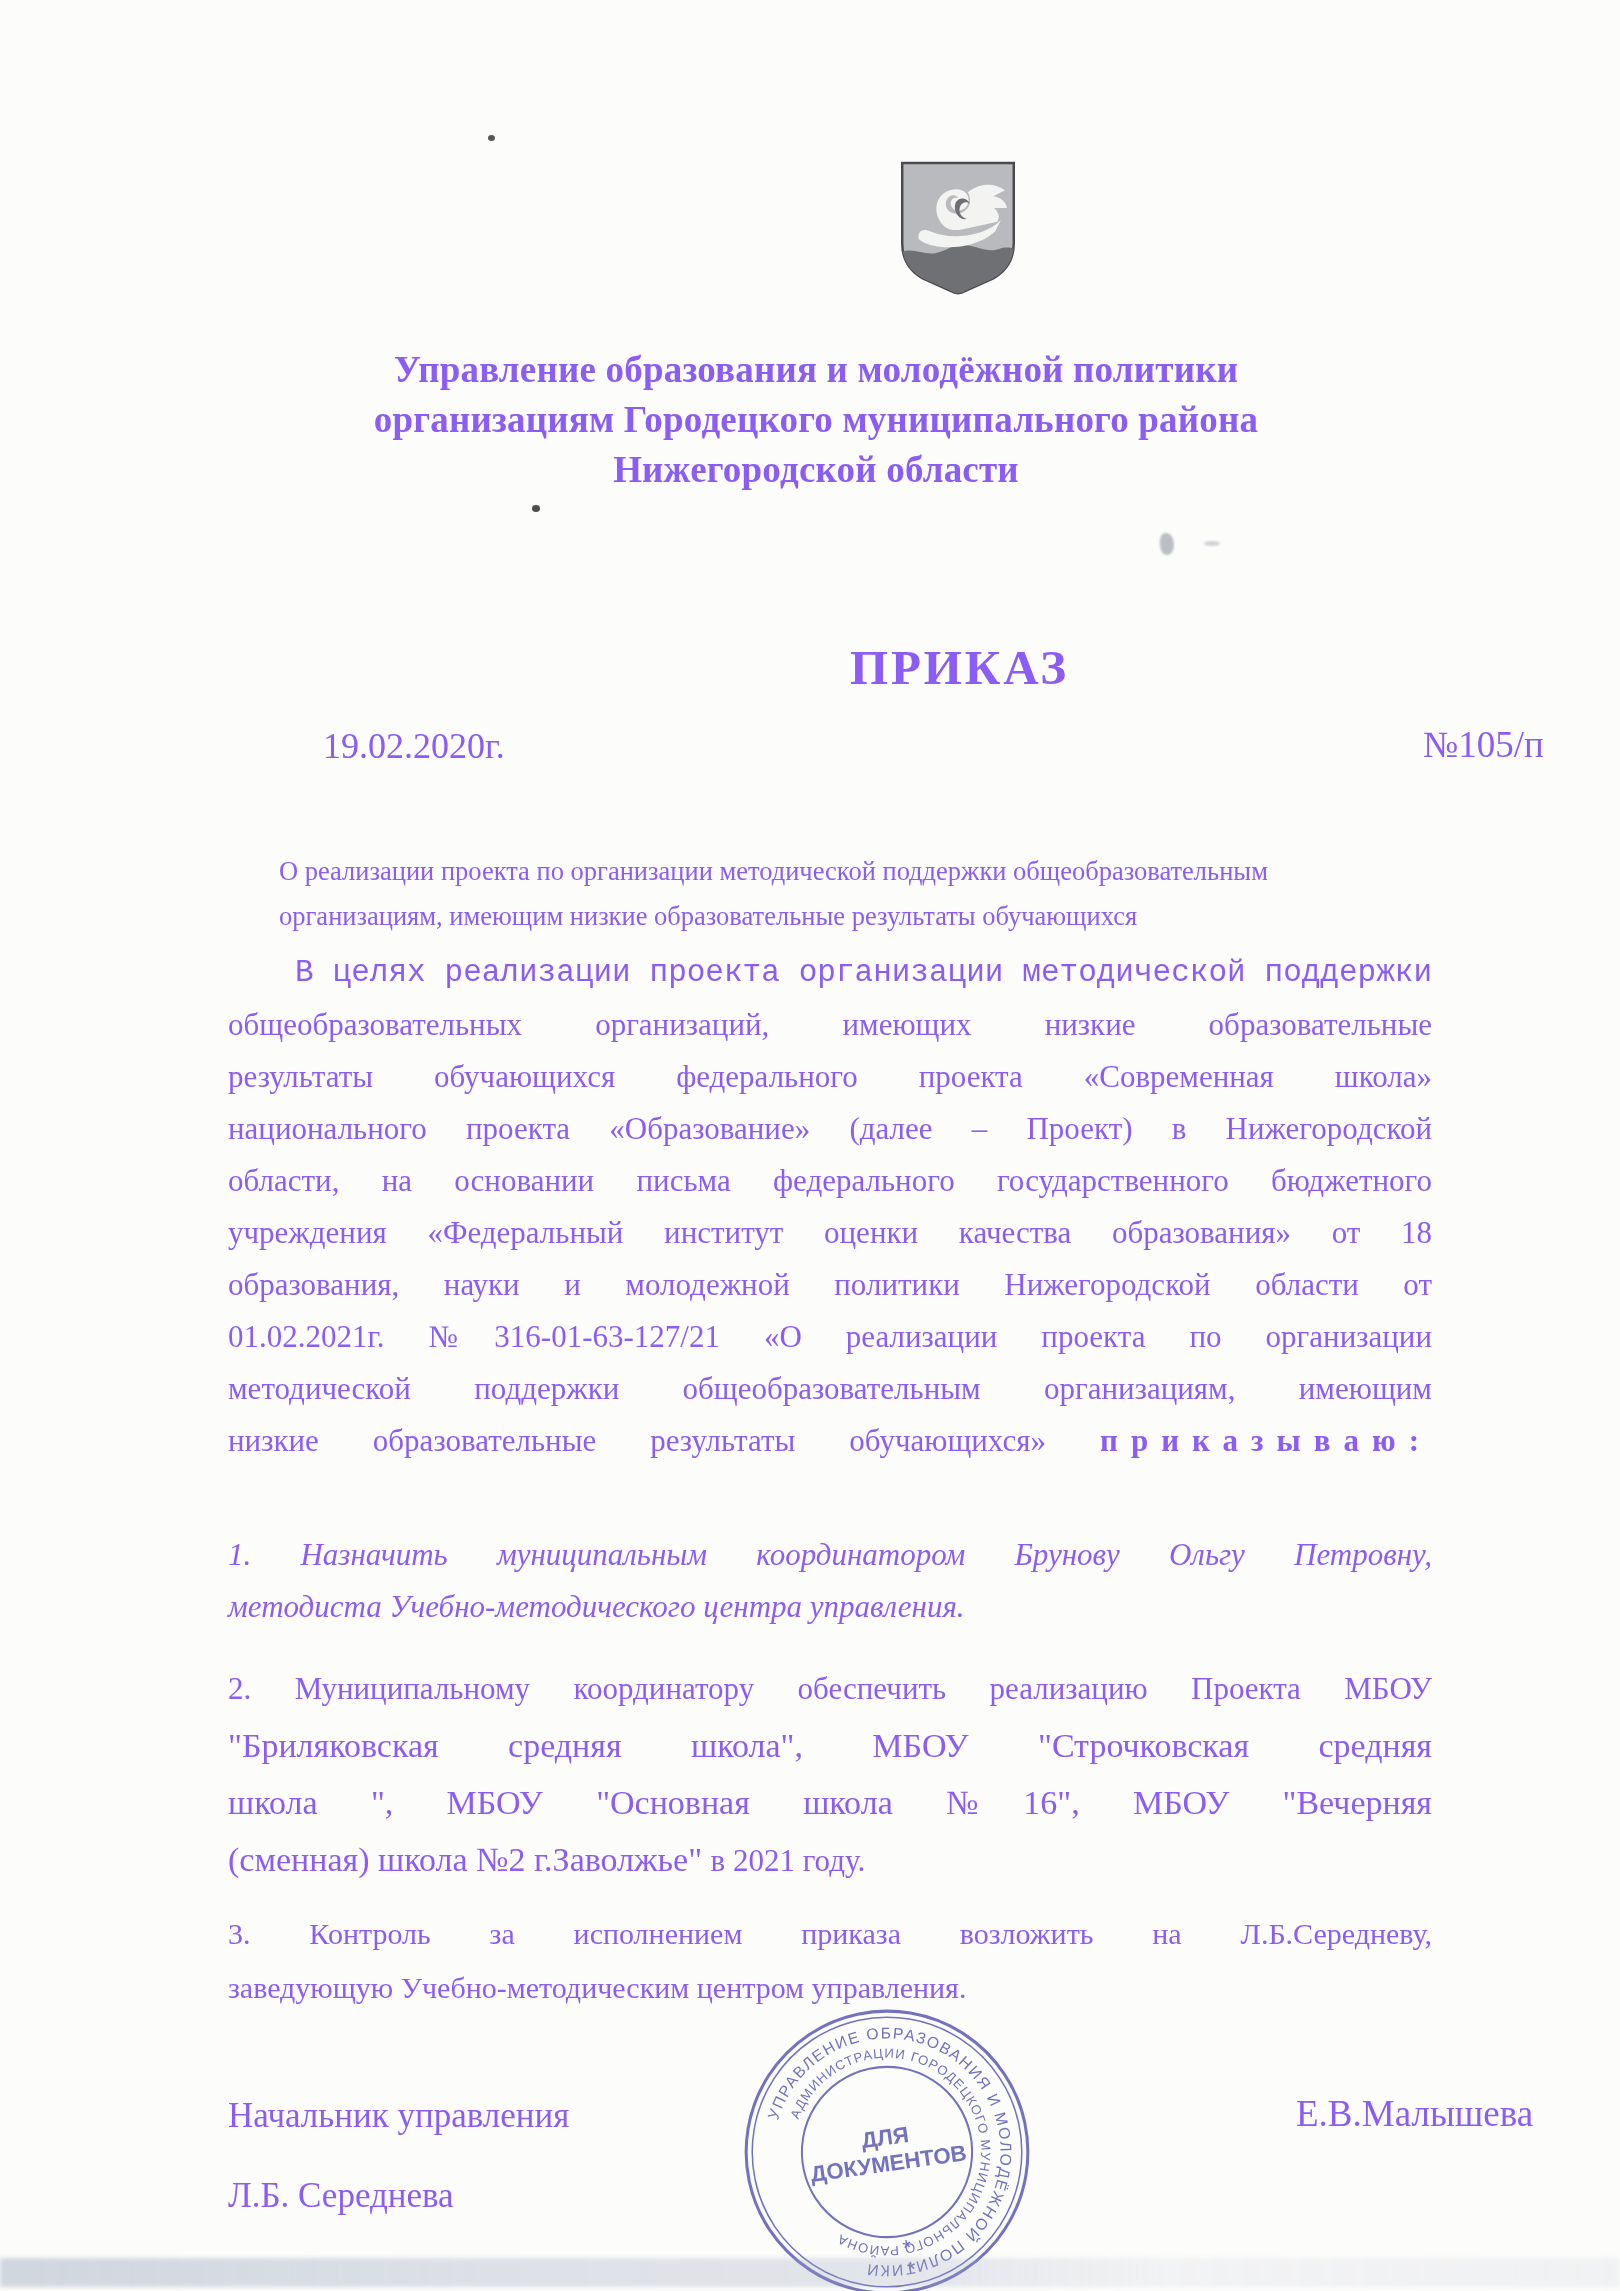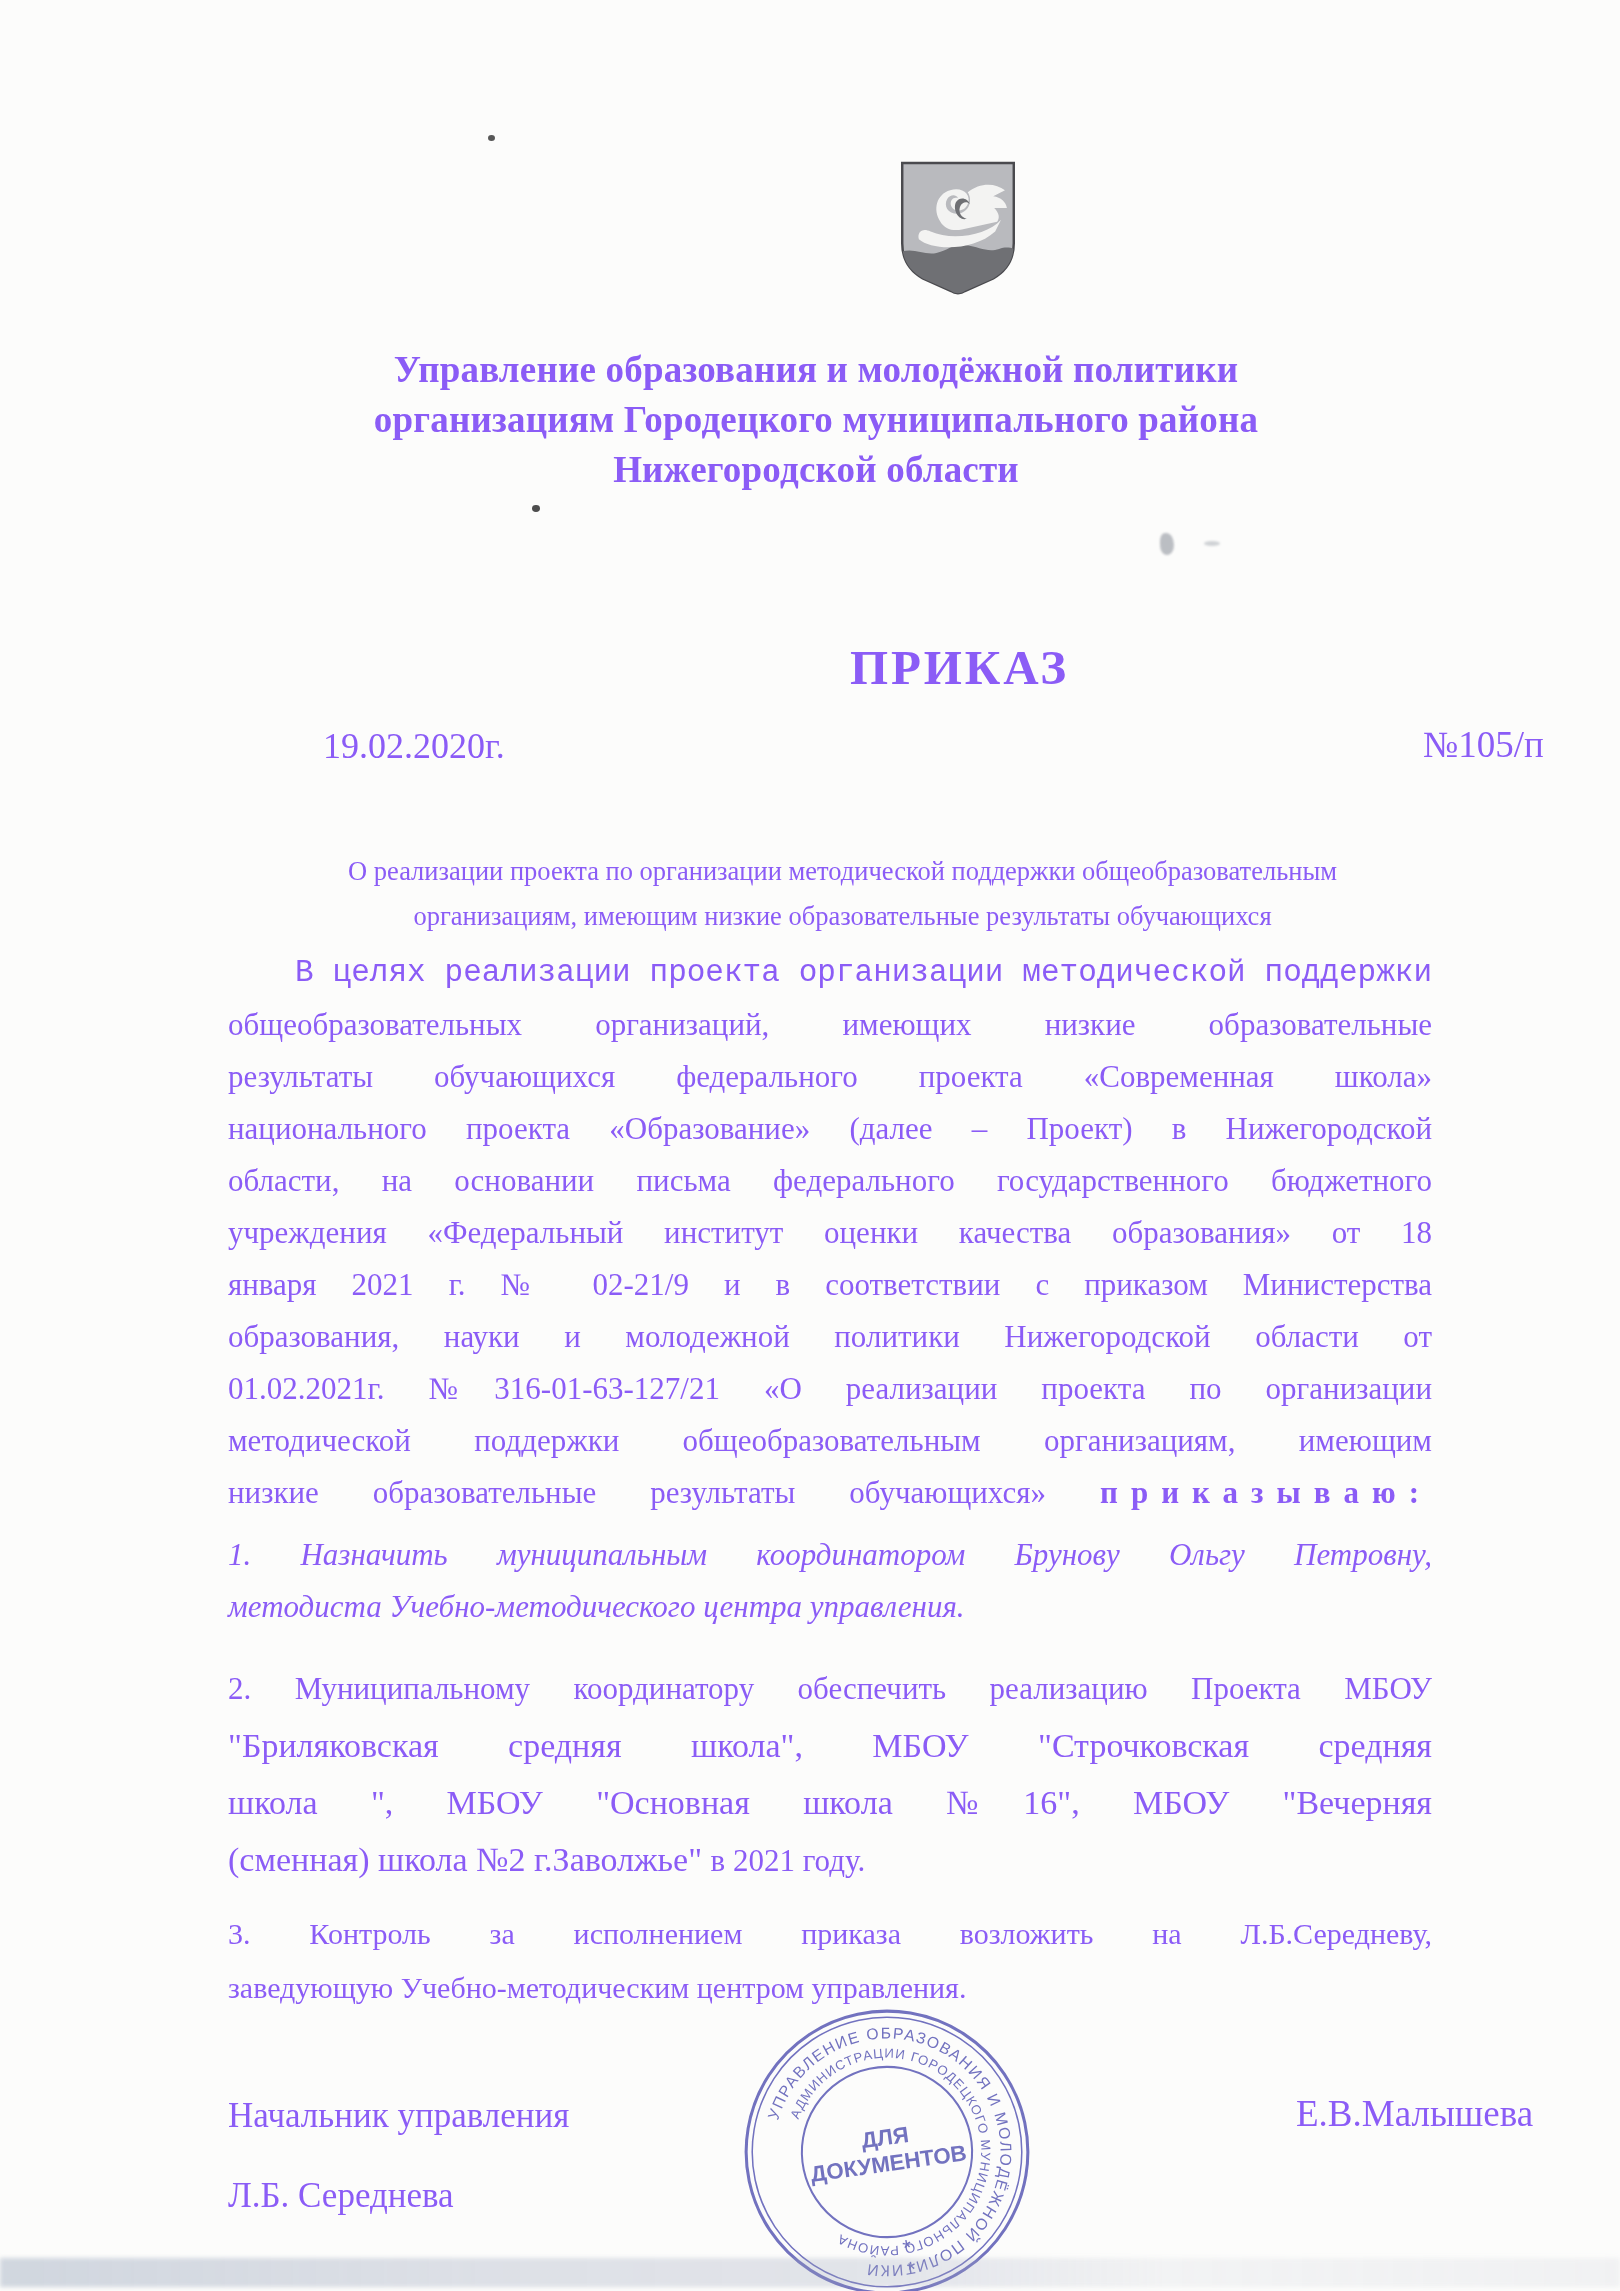--- a/index.html
+++ b/index.html
@@ -14,21 +14,21 @@
   .b{font-weight:bold;}
   .sp{letter-spacing:0.42em;}
   .big{font-size:34px;}
 
   #org{left:201px;top:345px;width:1230px;text-align:center;
        font-size:37px;font-weight:bold;line-height:50px;letter-spacing:0.2px;}
   #title{left:299px;top:639px;width:1321px;text-align:center;
          font-size:49px;font-weight:bold;letter-spacing:2.9px;}
   #date{left:323px;top:725px;font-size:36px;}
   #number{left:1423px;top:723px;font-size:37px;}
-  #subject{left:279px;top:849px;width:1127px;text-align:center;font-size:26.5px;line-height:45px;}
+  #subject{left:279px;top:849px;width:1127px;font-size:26.5px;line-height:45px;}
   #intro{left:228px;top:947px;width:1204px;font-size:31px;line-height:52px;}
   #item1{left:228px;top:1529px;width:1204px;font-size:31px;line-height:52px;font-style:italic;}
   #item2{left:228px;top:1660px;width:1204px;font-size:31px;line-height:57px;}
   #item3{left:228px;top:1907px;width:1204px;font-size:30px;line-height:54px;}
   #sig-pos{left:228px;top:2096px;font-size:35px;}
   #sig-name{left:1296px;top:2092px;font-size:37px;}
   #sig-second{left:228px;top:2176px;font-size:35px;}
 
   #emblem{left:897px;top:159px;width:122px;height:137px;}
   #stamp{left:735px;top:2000px;width:304px;height:304px;
@@ -82,21 +82,20 @@
     <div class="tl">организациям, имеющим низкие образовательные результаты обучающихся</div>
   </div>
 
   <div id="intro" class="abs">
       <div class="tl just ind"><span>В целях реализации проекта организации методической поддержки</span></div>
       <div class="tl just"><span>общеобразовательных организаций, имеющих низкие образовательные</span></div>
       <div class="tl just"><span>результаты обучающихся федерального проекта «Современная школа»</span></div>
       <div class="tl just"><span>национального проекта «Образование» (далее – Проект) в Нижегородской</span></div>
       <div class="tl just"><span>области, на основании письма федерального государственного бюджетного</span></div>
       <div class="tl just"><span>учреждения «Федеральный институт оценки качества образования» от 18</span></div>
-      <div class="tl just"><span>января 2021 г. № 02-21/9 и в соответствии с приказом Министерства</span></div>
       <div class="tl just"><span>образования, науки и молодежной политики Нижегородской области от</span></div>
       <div class="tl just"><span>01.02.2021г. №316-01-63-127/21 «О реализации проекта по организации</span></div>
       <div class="tl just"><span>методической поддержки общеобразовательным организациям, имеющим</span></div>
       <div class="tl just"><span>низкие образовательные результаты обучающихся» </span><span class="b sp">приказываю:</span></div>
     </div>
 
   <div id="item1" class="abs">
       <div class="tl just"><span>1. Назначить муниципальным координатором Брунову Ольгу Петровну,</span></div>
       <div class="tl"><span>методиста  Учебно-методического центра управления.</span></div>
     </div>

